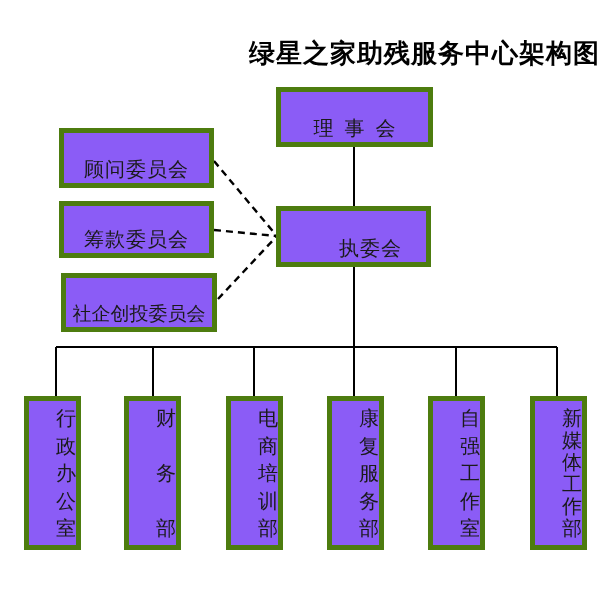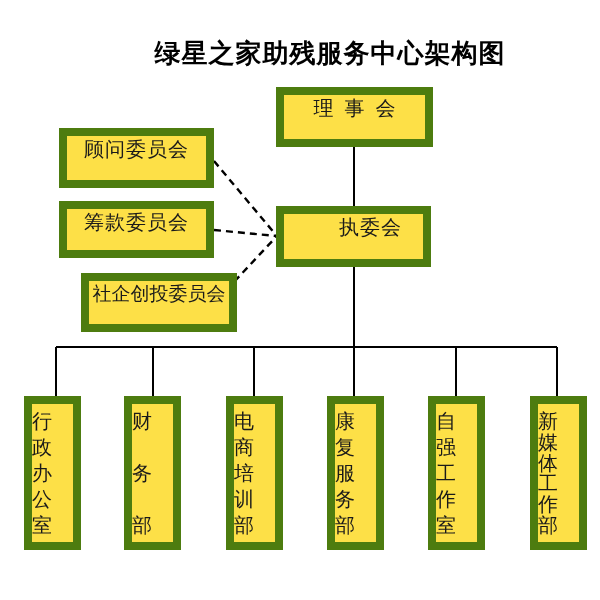--- a/index.html
+++ b/index.html
@@ -13,51 +13,51 @@
     height: 600px;
     background: #ffffff;
     overflow: hidden;
     font-family: "Liberation Serif", "DejaVu Serif", serif;
   }
   .diagram-title {
     position: absolute;
     left: 60px;
     top: 36px;
     width: 540px;
-    text-align: center;
+    text-align: right;
     font-family: "Liberation Sans", "DejaVu Sans", sans-serif;
     font-weight: 600;
     font-size: 26px;
     letter-spacing: 1px;
     color: #000000;
     z-index: 2;
   }
   .lines-svg {
     position: absolute;
     left: 0;
     top: 0;
     z-index: 1;
   }
   .box {
     position: absolute;
     box-sizing: border-box;
-    background: #fde047;
-    border: 8px solid #4d7c0f;
+    background: #8b5cf6;
+    border: 5px solid #4d7c0f;
     display: flex;
-    align-items: flex-start;
+    align-items: flex-end;
     justify-content: center;
     font-size: 20px;
     color: #1a1a1a;
     z-index: 2;
   }
   .box-board    { left: 276px; top: 87px;  width: 157px; height: 60px; word-spacing: 6px; }
   .box-exec     { left: 276px; top: 206px; width: 155px; height: 61px; letter-spacing: 1px; padding-left: 34px; }
   .box-advisory { left: 59px;  top: 128px; width: 155px; height: 60px; letter-spacing: 1px; }
   .box-fundrais { left: 59px;  top: 201px; width: 155px; height: 57px; letter-spacing: 1px; }
-  .box-venture  { left: 61px;  top: 273px; width: 156px; height: 59px; font-size: 19px; margin-left: 20px; }
+  .box-venture  { left: 61px;  top: 273px; width: 156px; height: 59px; font-size: 19px; }
   .dept {
     top: 396px;
     width: 57px;
     height: 154px;
     flex-direction: column;
     justify-content: space-between;
     padding: 7px 0;
     font-size: 20px;
   }
   .dept span { display: block; line-height: 1; }

